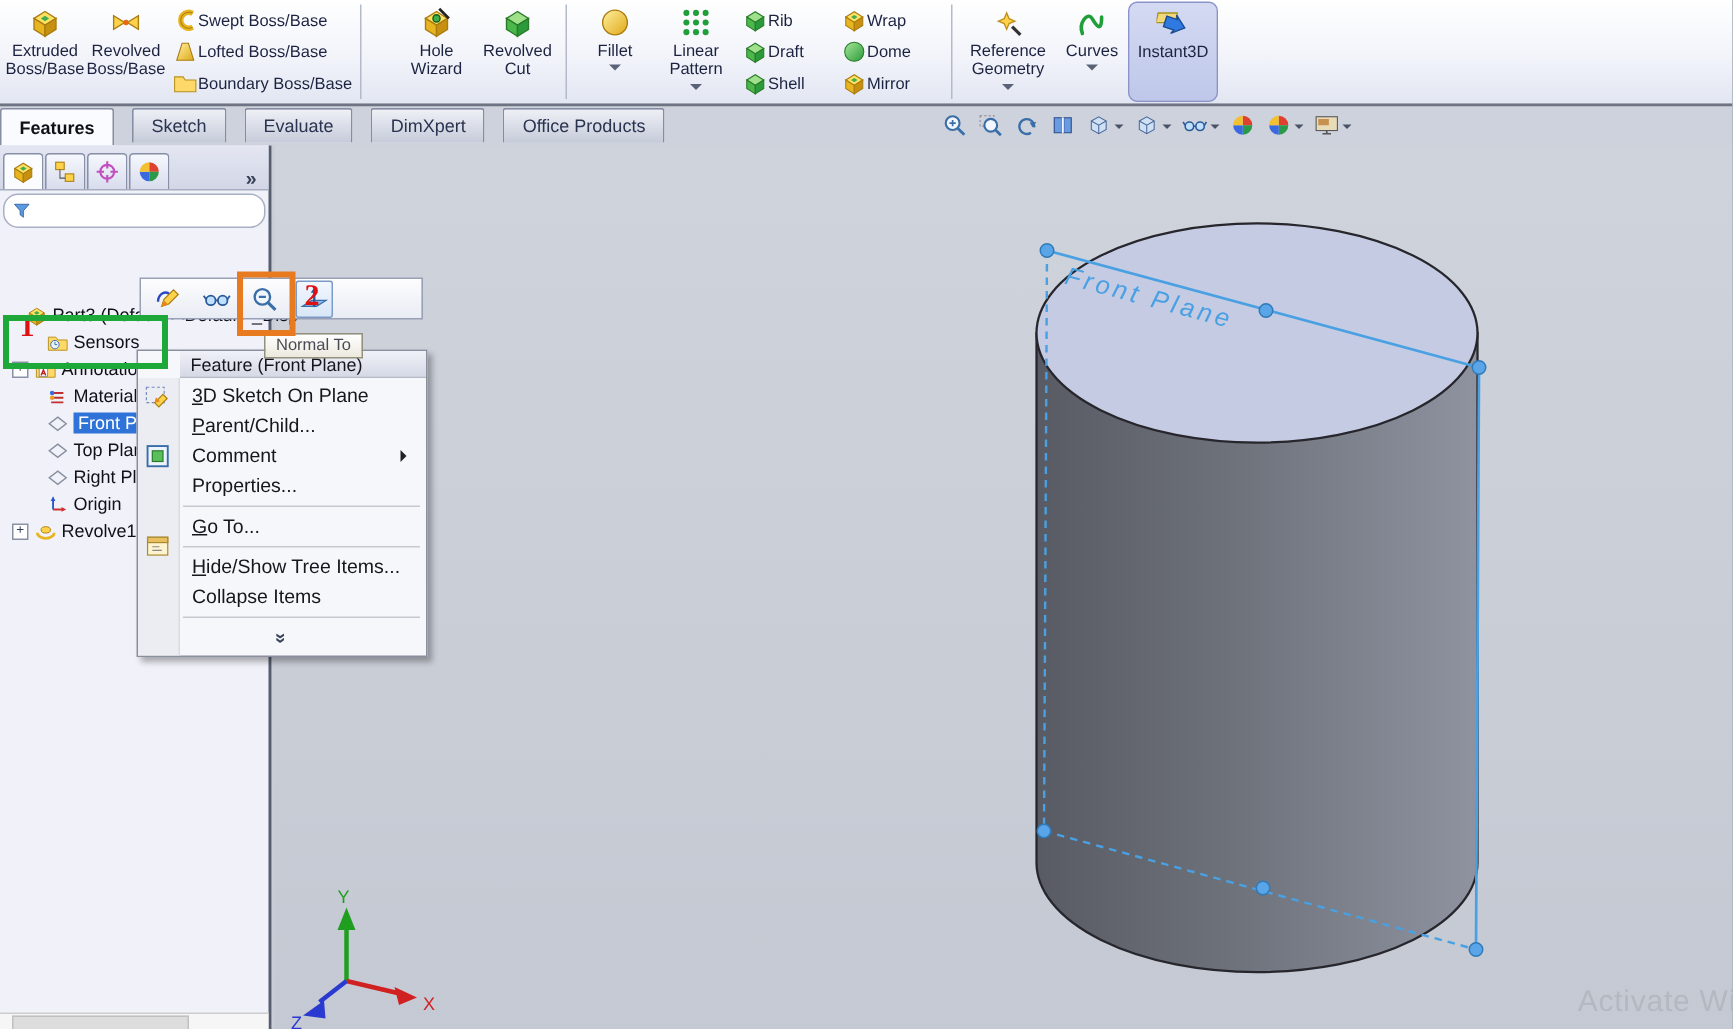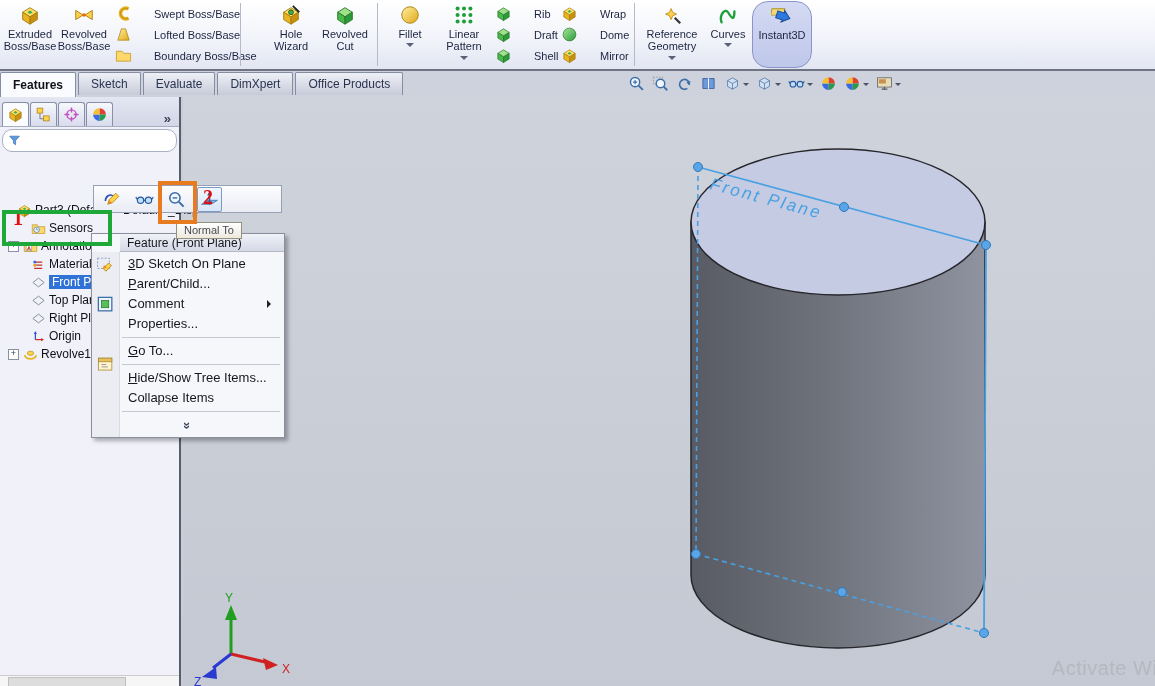--- a/index.html
+++ b/index.html
@@ -5,31 +5,31 @@
   html,body{margin:0;padding:0;background:#9aa0ac;font-family:"Liberation Sans",sans-serif;}
   #app{position:relative;width:1155px;height:686px;overflow:hidden;background:#c9cdd6;}
   .ric{display:inline-block;flex:none;}
   svg.ric{overflow:visible;}
 
   
   .ribbon{position:absolute;left:0;top:0;width:1155px;height:69px;background:linear-gradient(#ffffff,#f2f4fa 55%,#e2e6f2);border-bottom:2px solid #6e7484;display:flex;align-items:stretch;}
   .rgroup{display:flex;padding:1px 3px;}
   .bigbtn{width:52px;display:flex;flex-direction:column;align-items:center;justify-content:flex-start;font-size:11px;color:#1c2340;text-align:center;line-height:1.12;padding:3px 1px 1px;cursor:default;border-radius:3px;}
   .bigbtn .ric{width:22px;height:22px;margin-bottom:2px;}
-  .bigbtn.active{background:linear-gradient(#d4daf2,#bfc7ea);border:1px solid #8a94c8;border-radius:16px;}
+  .bigbtn.active{background:linear-gradient(#d4daf2,#bfc7ea);border:1px solid #8a94c8;border-radius:6px;}
   .smallcol{display:flex;flex-direction:column;justify-content:space-between;padding:3px 4px;width:116px;}
-  .smallrow{display:flex;align-items:center;gap:22px;font-size:11px;color:#1c2340;height:19px;white-space:nowrap;}
+  .smallrow{display:flex;align-items:center;gap:0;font-size:11px;color:#1c2340;height:19px;white-space:nowrap;}
   .smallrow .ric{width:17px;height:17px;}
   .rsep{width:1px;background:#b4bac9;margin:3px 2px;}
   .dd{width:0;height:0;border:4px solid transparent;border-top-color:#5a6278;margin-top:3px;}
 
   
   .tabbar{position:absolute;left:0;top:71px;width:1155px;height:26px;background:#ced2dc;}
   .tabs{position:absolute;left:0;top:1px;display:flex;height:24px;}
-  .tab{height:22px;padding:0 12px;display:flex;align-items:center;font-size:12px;color:#2a3350;background:linear-gradient(#eef0f6,#c6cbd9);border:1px solid #858da2;border-bottom:none;margin-right:2px;border-radius:2px 2px 0 0;cursor:default;}
+  .tab{height:22px;padding:0 12px;display:flex;align-items:center;font-size:12px;color:#2a3350;background:linear-gradient(#eef0f6,#c6cbd9);border:1px solid #858da2;border-bottom:none;margin-right:12px;border-radius:2px 2px 0 0;cursor:default;}
   .tab.active{background:#fafbfe;font-weight:bold;color:#101018;height:24px;}
   .viewbar{position:absolute;left:628px;top:4px;display:flex;align-items:center;gap:7px;}
   .vbtn{display:flex;align-items:center;gap:2px;cursor:default;}
   .vbtn .ric{width:17px;height:17px;}
   .vdd{width:0;height:0;border:3.5px solid transparent;border-top-color:#4a5268;margin-top:4px;}
 
   
   .panel{position:absolute;left:0;top:97px;width:181px;height:589px;background:#f1f2f9;border-right:2px solid #565d6e;box-sizing:border-box;}
   .ptabs{height:27px;display:flex;align-items:flex-end;padding:2px 2px 0;background:linear-gradient(#e4e7f2,#d2d6e6);border-bottom:1px solid #a8aec2;}
   .ptab{width:25px;height:23px;border:1px solid #8890a8;border-bottom:none;background:linear-gradient(#f6f8fd,#d8dcEC);display:flex;align-items:center;justify-content:center;margin-right:1px;border-radius:3px 3px 0 0;cursor:default;}

